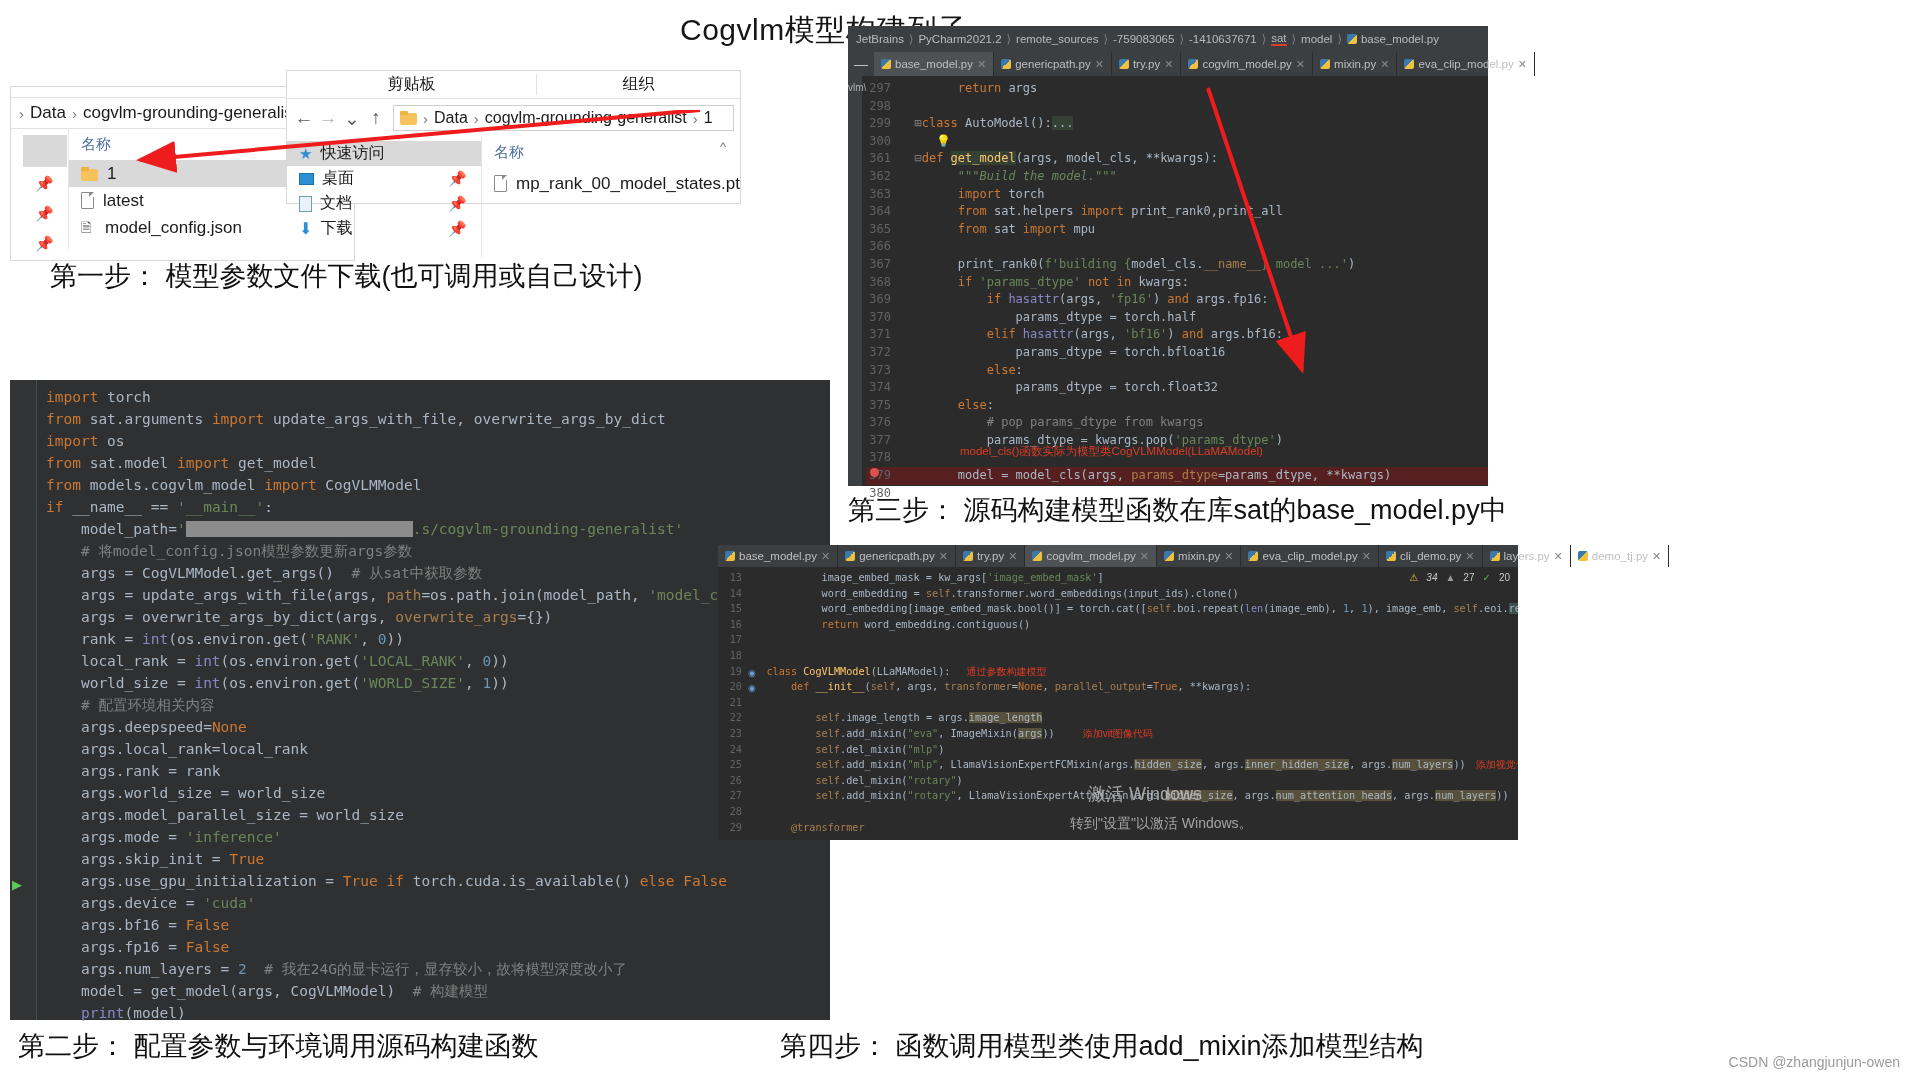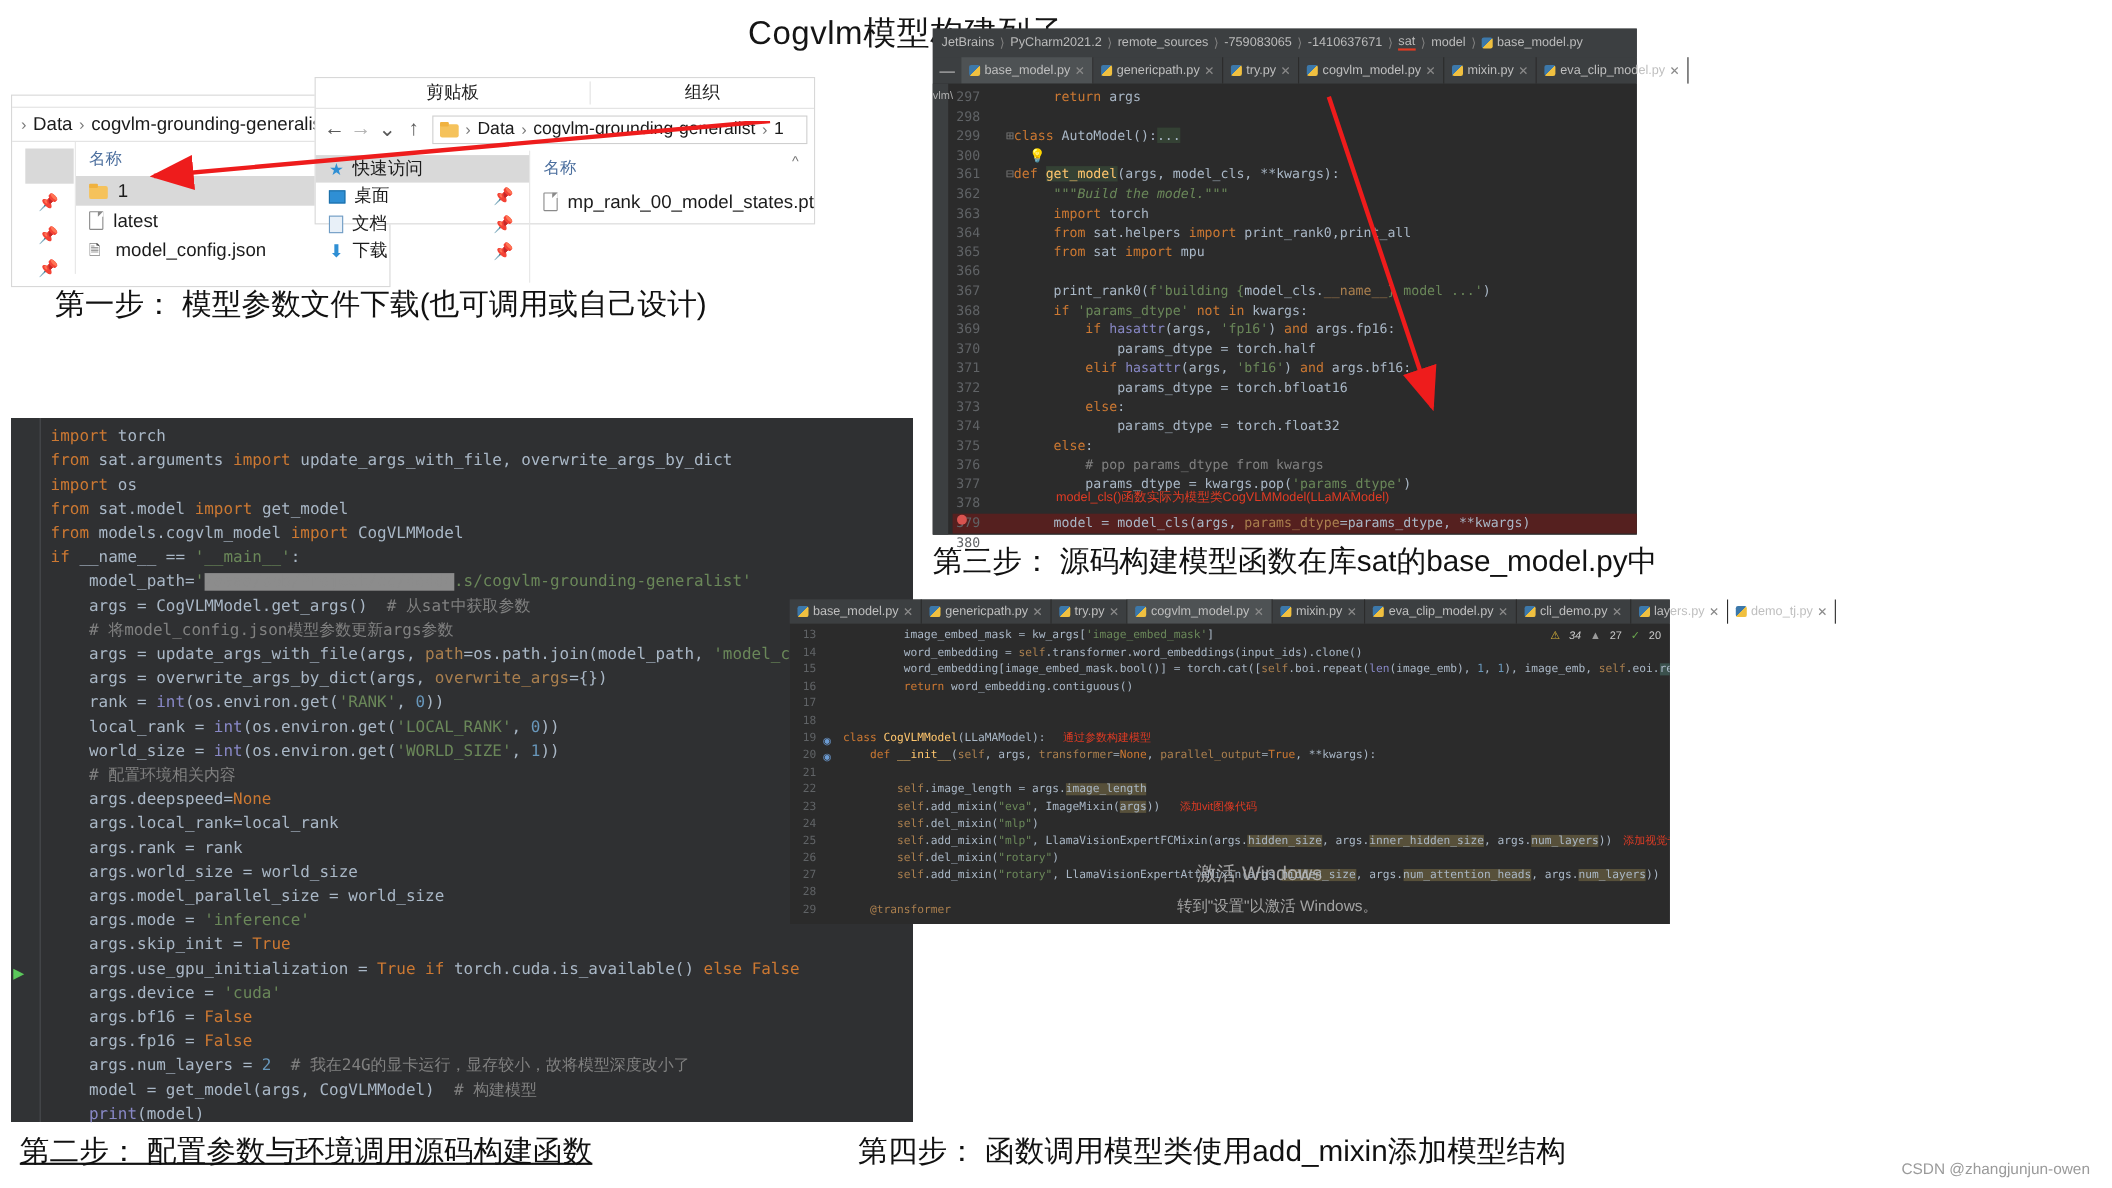--- a/index.html
+++ b/index.html
@@ -238,22 +238,22 @@
   <div class="gutter"></div>
   <div class="fold"></div>
   <div class="abs" style="left:0; top:6px; width:100%;">
     <div class="pyline"><span class="kw">import</span> torch</div>
     <div class="pyline"><span class="kw">from</span> sat.arguments <span class="kw">import</span> update_args_with_file, overwrite_args_by_dict</div>
     <div class="pyline"><span class="kw">import</span> os</div>
     <div class="pyline"><span class="kw">from</span> sat.model <span class="kw">import</span> get_model</div>
     <div class="pyline"><span class="kw">from</span> models.cogvlm_model <span class="kw">import</span> CogVLMModel</div>
     <div class="pyline"><span class="kw">if</span> __name__ == <span class="str">'__main__'</span>:</div>
     <div class="pyline">    model_path=<span class="str">'</span><span style="background:#8c8c8c;color:#8c8c8c;">/aaaa/bbb/Project/cc/ddddd</span><span class="str">.s/cogvlm-grounding-generalist'</span></div>
+    <div class="pyline">    <span class="cmt"># 将model_config.json模型参数更新args参数</span></div>
     <div class="pyline">    args = CogVLMModel.get_args()  <span class="cmt"># 从sat中获取参数</span></div>
-    <div class="pyline">    <span class="cmt"># 将model_config.json模型参数更新args参数</span></div>
     <div class="pyline">    args = update_args_with_file(args, <span class="par">path</span>=os.path.join(model_path, <span class="str">'model_config.json'</span>))</div>
     <div class="pyline">    args = overwrite_args_by_dict(args, <span class="par">overwrite_args</span>={})</div>
     <div class="pyline">    rank = <span class="bi">int</span>(os.environ.get(<span class="str">'RANK'</span>, <span class="num">0</span>))</div>
     <div class="pyline">    local_rank = <span class="bi">int</span>(os.environ.get(<span class="str">'LOCAL_RANK'</span>, <span class="num">0</span>))</div>
     <div class="pyline">    world_size = <span class="bi">int</span>(os.environ.get(<span class="str">'WORLD_SIZE'</span>, <span class="num">1</span>))</div>
     <div class="pyline">    <span class="cmt"># 配置环境相关内容</span></div>
     <div class="pyline">    args.deepspeed=<span class="kw">None</span></div>
     <div class="pyline">    args.local_rank=local_rank</div>
     <div class="pyline">    args.rank = rank</div>
     <div class="pyline">    args.world_size = world_size</div>
@@ -265,21 +265,21 @@
     <div class="pyline">    args.bf16 = <span class="kw">False</span></div>
     <div class="pyline">    args.fp16 = <span class="kw">False</span></div>
     <div class="pyline">    args.num_layers = <span class="num">2</span>  <span class="cmt"># 我在24G的显卡运行，显存较小，故将模型深度改小了</span></div>
     <div class="pyline">    model = get_model(args, CogVLMModel)  <span class="cmt"># 构建模型</span></div>
     <div class="pyline">    <span class="bi">print</span>(model)</div>
   </div>
 
   <div class="abs" style="left:2px; top:497px; color:#5bc85b; font-size:13px;">▶</div>
 </div>
 
-<div class="abs step-cap" style="left:18px; top:1028px;text-decoration:underline;">第二步： 配置参数与环境调用源码构建函数</div>
+<div class="abs step-cap" style="left:18px; top:1028px;">第二步： 配置参数与环境调用源码构建函数</div>
 
 <div class="abs" id="pc1">
   <div class="pc-crumb">
     <span>JetBrains</span>
       <span class="sepc">⟩</span>
     <span>PyCharm2021.2</span>
       <span class="sepc">⟩</span>
     <span>remote_sources</span>
       <span class="sepc">⟩</span>
     <span>-759083065</span>
@@ -434,21 +434,21 @@
       <div class="pcline2"><span class="lnum2">13</span><span>            image_embed_mask = kw_args[<span class="str">'image_embed_mask'</span>]</span></div>
       <div class="pcline2"><span class="lnum2">14</span><span>            word_embedding = <span class="par">self</span>.transformer.word_embeddings(input_ids).clone()</span></div>
       <div class="pcline2"><span class="lnum2">15</span><span>            word_embedding[image_embed_mask.bool()] = torch.cat([<span class="par">self</span>.boi.repeat(<span class="bi">len</span>(image_emb), <span class="num">1</span>, <span class="num">1</span>), image_emb, <span class="par">self</span>.eoi.<span class="hl-tok2">repeat</span>((image</span></div>
       <div class="pcline2"><span class="lnum2">16</span><span>            <span class="kw">return</span> word_embedding.contiguous()</span></div>
       <div class="pcline2"><span class="lnum2">17</span><span> </span></div>
       <div class="pcline2"><span class="lnum2">18</span><span> </span></div>
       <div class="pcline2"><span class="lnum2">19</span><span>   <span class="kw">class</span> <span class="fn">CogVLMModel</span>(LLaMAModel):</span><span class="redann" style="font-size:10px; margin-left:16px;">通过参数构建模型</span></div>
       <div class="pcline2"><span class="lnum2">20</span><span>       <span class="kw">def</span> <span class="fn">__init__</span>(<span class="par">self</span>, args, <span class="par">transformer</span>=<span class="kw">None</span>, <span class="par">parallel_output</span>=<span class="kw">True</span>, **kwargs):</span></div>
       <div class="pcline2"><span class="lnum2">21</span></div>
       <div class="pcline2"><span class="lnum2">22</span><span>           <span class="par">self</span>.image_length = args.<span class="hl-tok">image_length</span></span></div>
-      <div class="pcline2"><span class="lnum2">23</span><span>           <span class="par">self</span>.add_mixin(<span class="str">"eva"</span>, ImageMixin(<span class="hl-tok">args</span>))</span><span class="redann" style="font-size:10px; margin-left:18px;">添加vit图像代码</span></div>
+      <div class="pcline2"><span class="lnum2">23</span><span>           <span class="par">self</span>.add_mixin(<span class="str">"eva"</span>, ImageMixin(<span class="hl-tok">args</span>))</span><span class="redann" style="font-size:10px; margin-left:28px;">添加vit图像代码</span></div>
       <div class="pcline2"><span class="lnum2">24</span><span>           <span class="par">self</span>.del_mixin(<span class="str">"mlp"</span>)</span></div>
       <div class="pcline2"><span class="lnum2">25</span><span>           <span class="par">self</span>.add_mixin(<span class="str">"mlp"</span>, LlamaVisionExpertFCMixin(args.<span class="hl-tok">hidden_size</span>, args.<span class="hl-tok">inner_hidden_size</span>, args.<span class="hl-tok">num_layers</span>))</span><span class="redann" style="font-size:10px; margin-left:10px;">添加视觉专家模块</span></div>
       <div class="pcline2"><span class="lnum2">26</span><span>           <span class="par">self</span>.del_mixin(<span class="str">"rotary"</span>)</span></div>
       <div class="pcline2"><span class="lnum2">27</span><span>           <span class="par">self</span>.add_mixin(<span class="str">"rotary"</span>, LlamaVisionExpertAttnMixin(args.<span class="hl-tok">hidden_size</span>, args.<span class="hl-tok">num_attention_heads</span>, args.<span class="hl-tok">num_layers</span>))</span></div>
       <div class="pcline2"><span class="lnum2">28</span><span> </span></div>
       <div class="pcline2"><span class="lnum2">29</span><span>       <span class="par">@transformer</span></span></div>
     </div>
 
     <div class="abs" style="left:30px; top:101px; color:#6c9bd2; font-size:9px;">◉</div>
     <div class="abs" style="left:30px; top:116px; color:#6c9bd2; font-size:9px;">◉</div>

